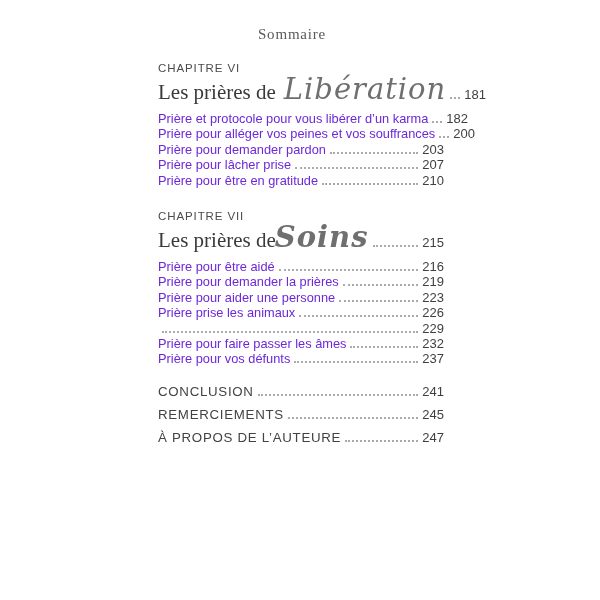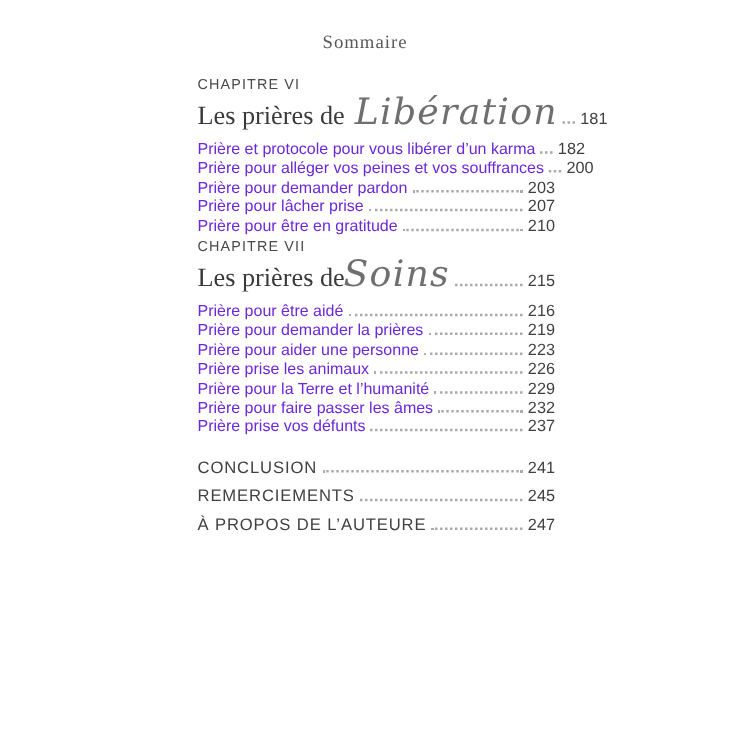--- a/index.html
+++ b/index.html
@@ -56,21 +56,21 @@
   .chap-script {
     font-family: "DejaVu Serif", serif;
     font-style: italic;
     font-size: 29px;
     line-height: 1;
     color: #6f6f6f;
     letter-spacing: 1px;
     white-space: nowrap;
   }
   .chap-script.gap-wide { margin-left: 8px; }
-  .chap-script.gap-none { margin-left: -1px; }
+  .chap-script.gap-none { margin-left: -1px; font-weight: bold; }
   .leader {
     flex: 1 1 auto;
     min-width: 10px;
     border-bottom: 2px dotted #ababab;
     margin: 0 4px 2px 4px;
     align-self: baseline;
   }
   .pagenum {
     font-size: 13px;
     color: #3f3f3f;
@@ -80,21 +80,21 @@
   .row {
     display: flex;
     align-items: baseline;
   }
   .entry { line-height: 15.4px; }
   .entry-label {
     font-size: 12.8px;
     color: #6d28d9;
     white-space: nowrap;
   }
-  .section-2 { margin-top: 4px; }
+  .section-2 { margin-top: 22px; }
   .backmatter { margin-top: 18px; }
   .back-row {
     line-height: 14px;
     margin-bottom: 9px;
   }
   .back-label {
     font-size: 13.3px;
     letter-spacing: 0.7px;
     color: #424242;
     white-space: nowrap;
@@ -169,31 +169,30 @@
           <span class="entry-label">Prière pour aider une personne</span>
           <span class="leader"></span>
           <span class="pagenum">223</span>
         </div>
         <div class="row entry">
           <span class="entry-label">Prière prise les animaux</span>
           <span class="leader"></span>
           <span class="pagenum">226</span>
         </div>
         <div class="row entry">
-          <span class="entry-label">Prière pour la Terre et l’humanité</span>
           <span class="leader"></span>
           <span class="pagenum">229</span>
         </div>
         <div class="row entry">
           <span class="entry-label">Prière pour faire passer les âmes</span>
           <span class="leader"></span>
           <span class="pagenum">232</span>
         </div>
         <div class="row entry">
-          <span class="entry-label">Prière prise vos défunts</span>
+          <span class="entry-label">Prière pour vos défunts</span>
           <span class="leader"></span>
           <span class="pagenum">237</span>
         </div>
       </div>
     </section>
 
     <div class="backmatter">
       <div class="row back-row">
         <span class="back-label">CONCLUSION</span>
         <span class="leader"></span>

